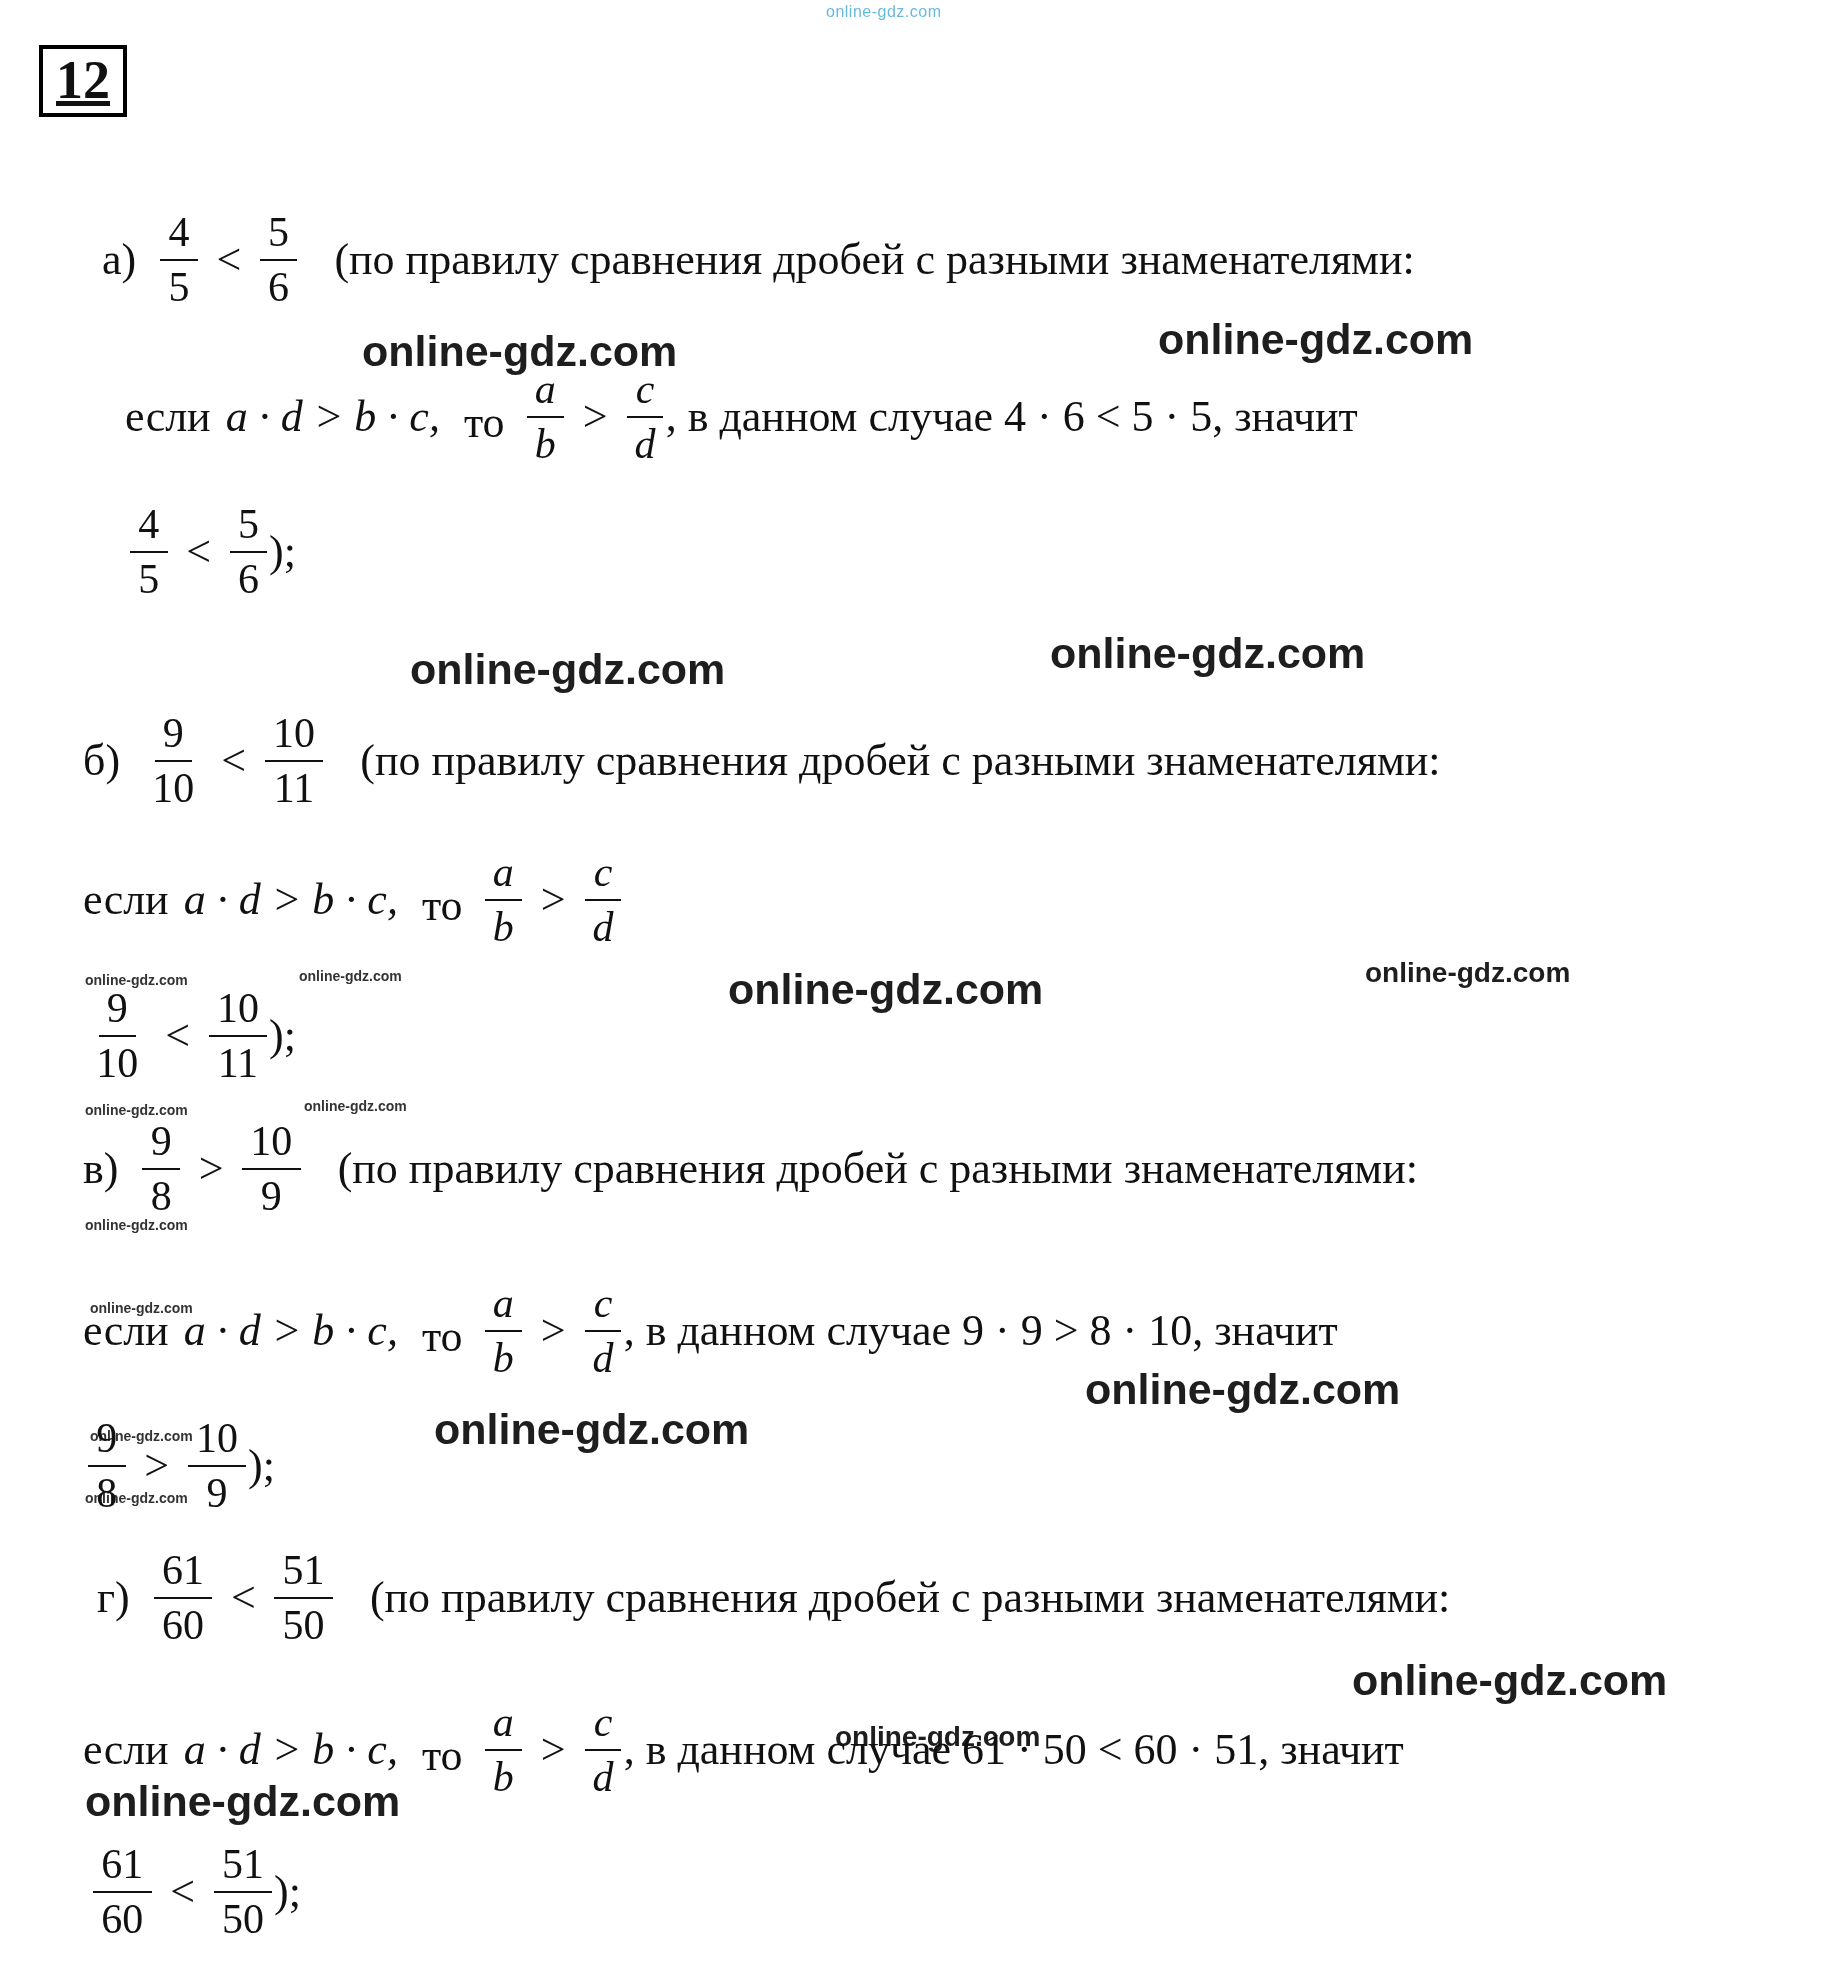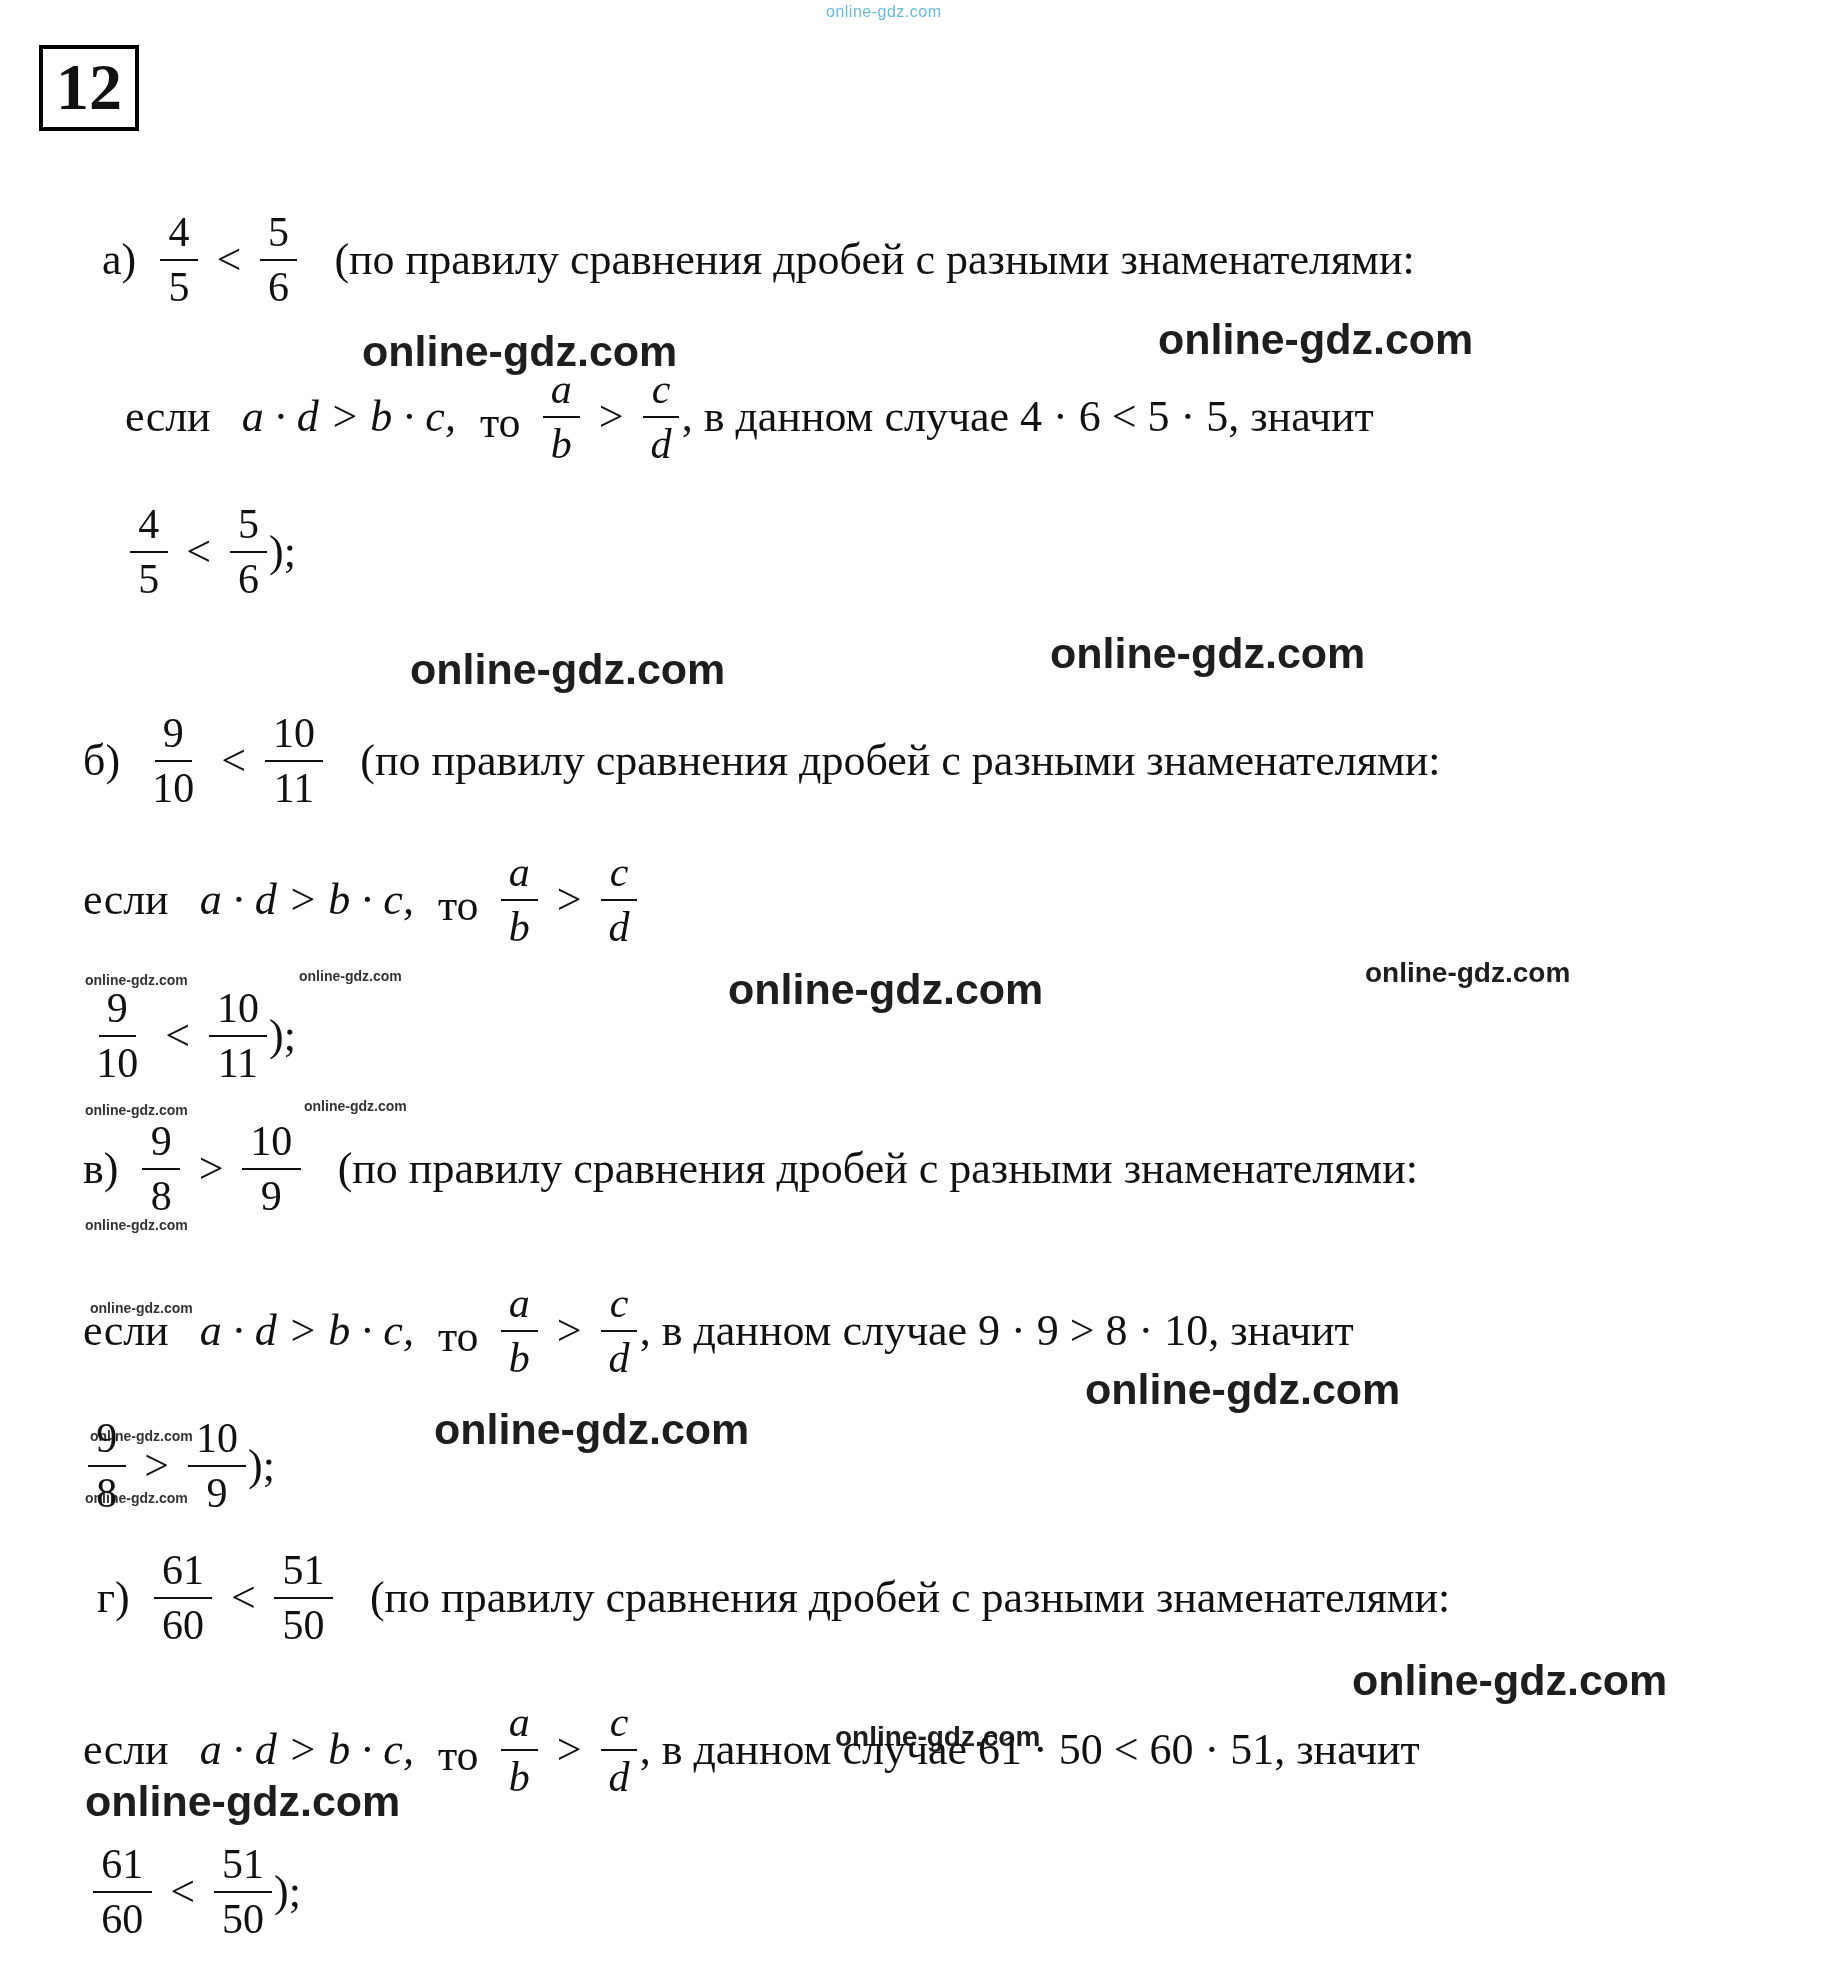--- a/index.html
+++ b/index.html
@@ -11,37 +11,38 @@
     color: #111;
     overflow: hidden;
   }
   .page { position: absolute; inset: 0; border-radius: 31px; }
 
   
   .num-box {
     position: absolute; left: 39px; top: 45px;
     border: 4.6px solid #000;
     padding: 0 13px 1.9px 13px;
-    font-size: 66px; font-weight: bold;
+    font-size: 54px; font-weight: bold;
     line-height: 1.15;
+    text-decoration: underline;
   }
 
   
   .line {
     position: absolute;
     display: flex;
     align-items: center;
     white-space: nowrap;
     font-size: 44px;
   }
 
   .plabel { margin-right: 24px; }
   .cmp    { margin: 0 18.6px; }
   .intro  { margin-left: 37px; }
-  .w-if   { margin-right: 31px; }
+  .w-if   { margin-right: 15px; }
   .cond   { margin-right: 24px; font-style: italic; }
   .w-then { margin-right: 22px; margin-top: 11px; }
   .case   { margin-left: 1.9px; }
   .tail   { margin-left: 1.9px; }
 
   
   .frac {
     display: inline-flex;
     flex-direction: column;
     align-items: center;

